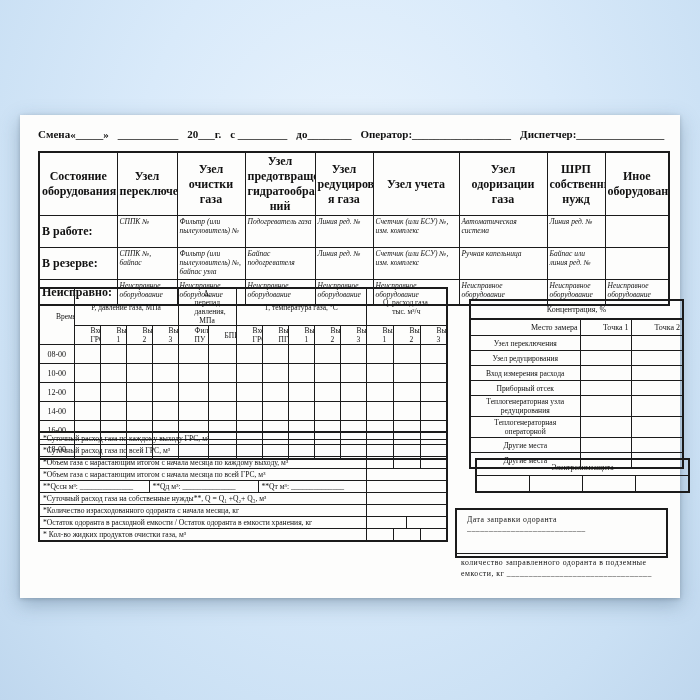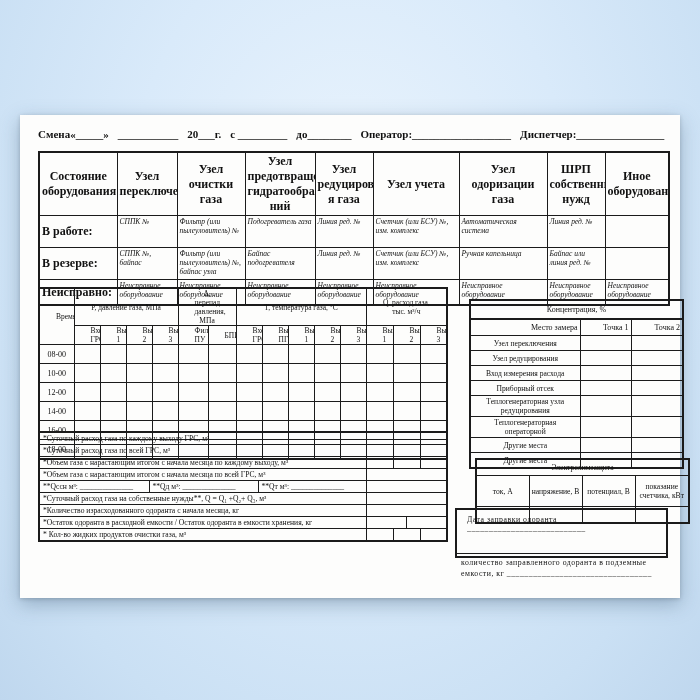--- a/index.html
+++ b/index.html
@@ -398,26 +398,20 @@
     <colgroup>
         <col style="width:53px">
         <col style="width:53px">
         <col style="width:53px">
         <col style="width:54px">
       </colgroup>
     <tbody>
         <tr class="title">
           <th colspan="4">Электрохимзащита</th>
         </tr>
-    <tr class="heads">
-      <th>ток, А</th>
-      <th>напряжение, В</th>
-      <th>потенциал, В</th>
-      <th>показание счетчика, кВт</th>
-    </tr>
     <tr>
       <td></td>
       <td></td>
       <td></td>
       <td></td>
     </tr>
   </tbody>
     </table>
 
   <div class="odorant">

